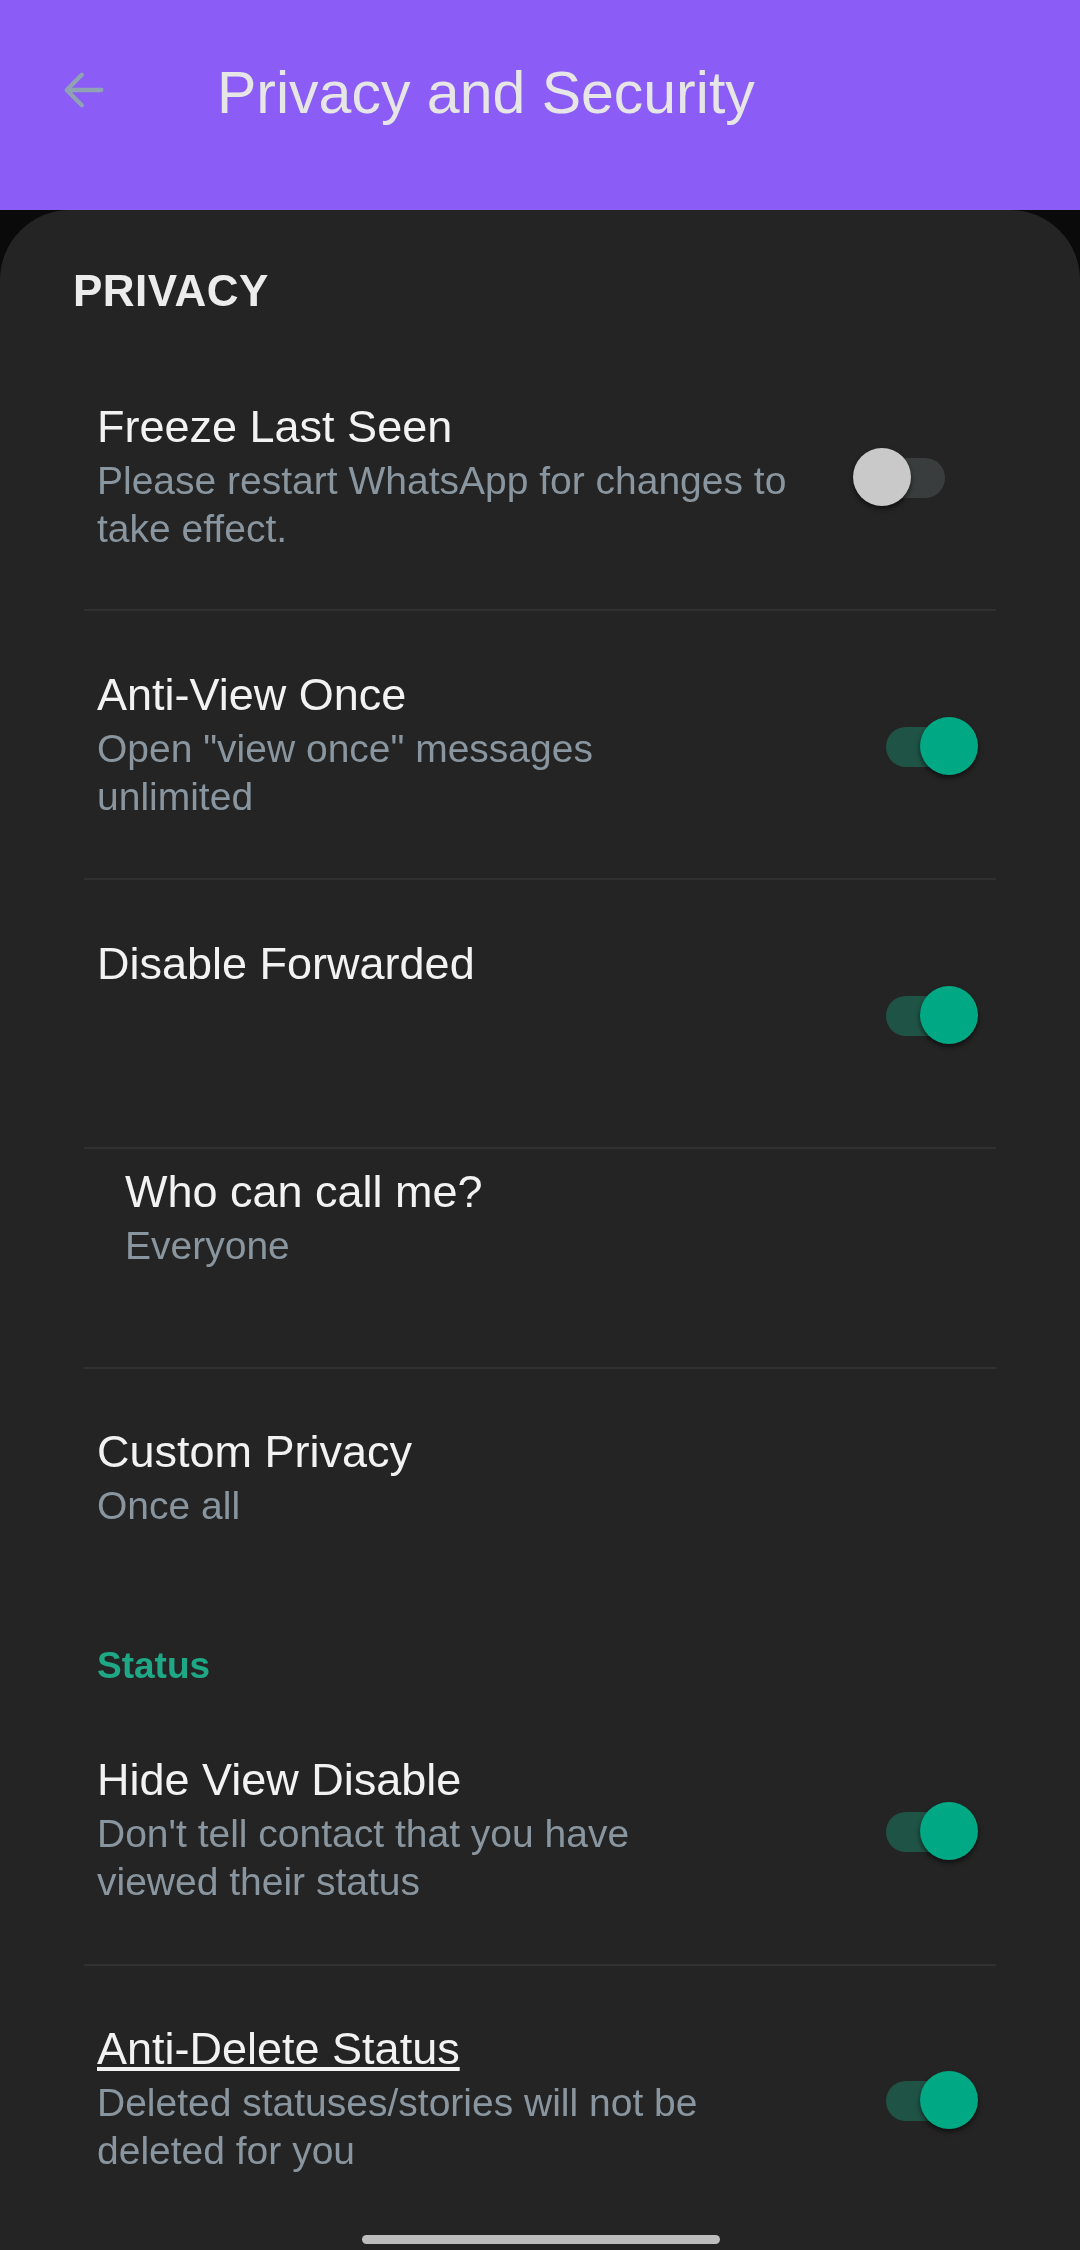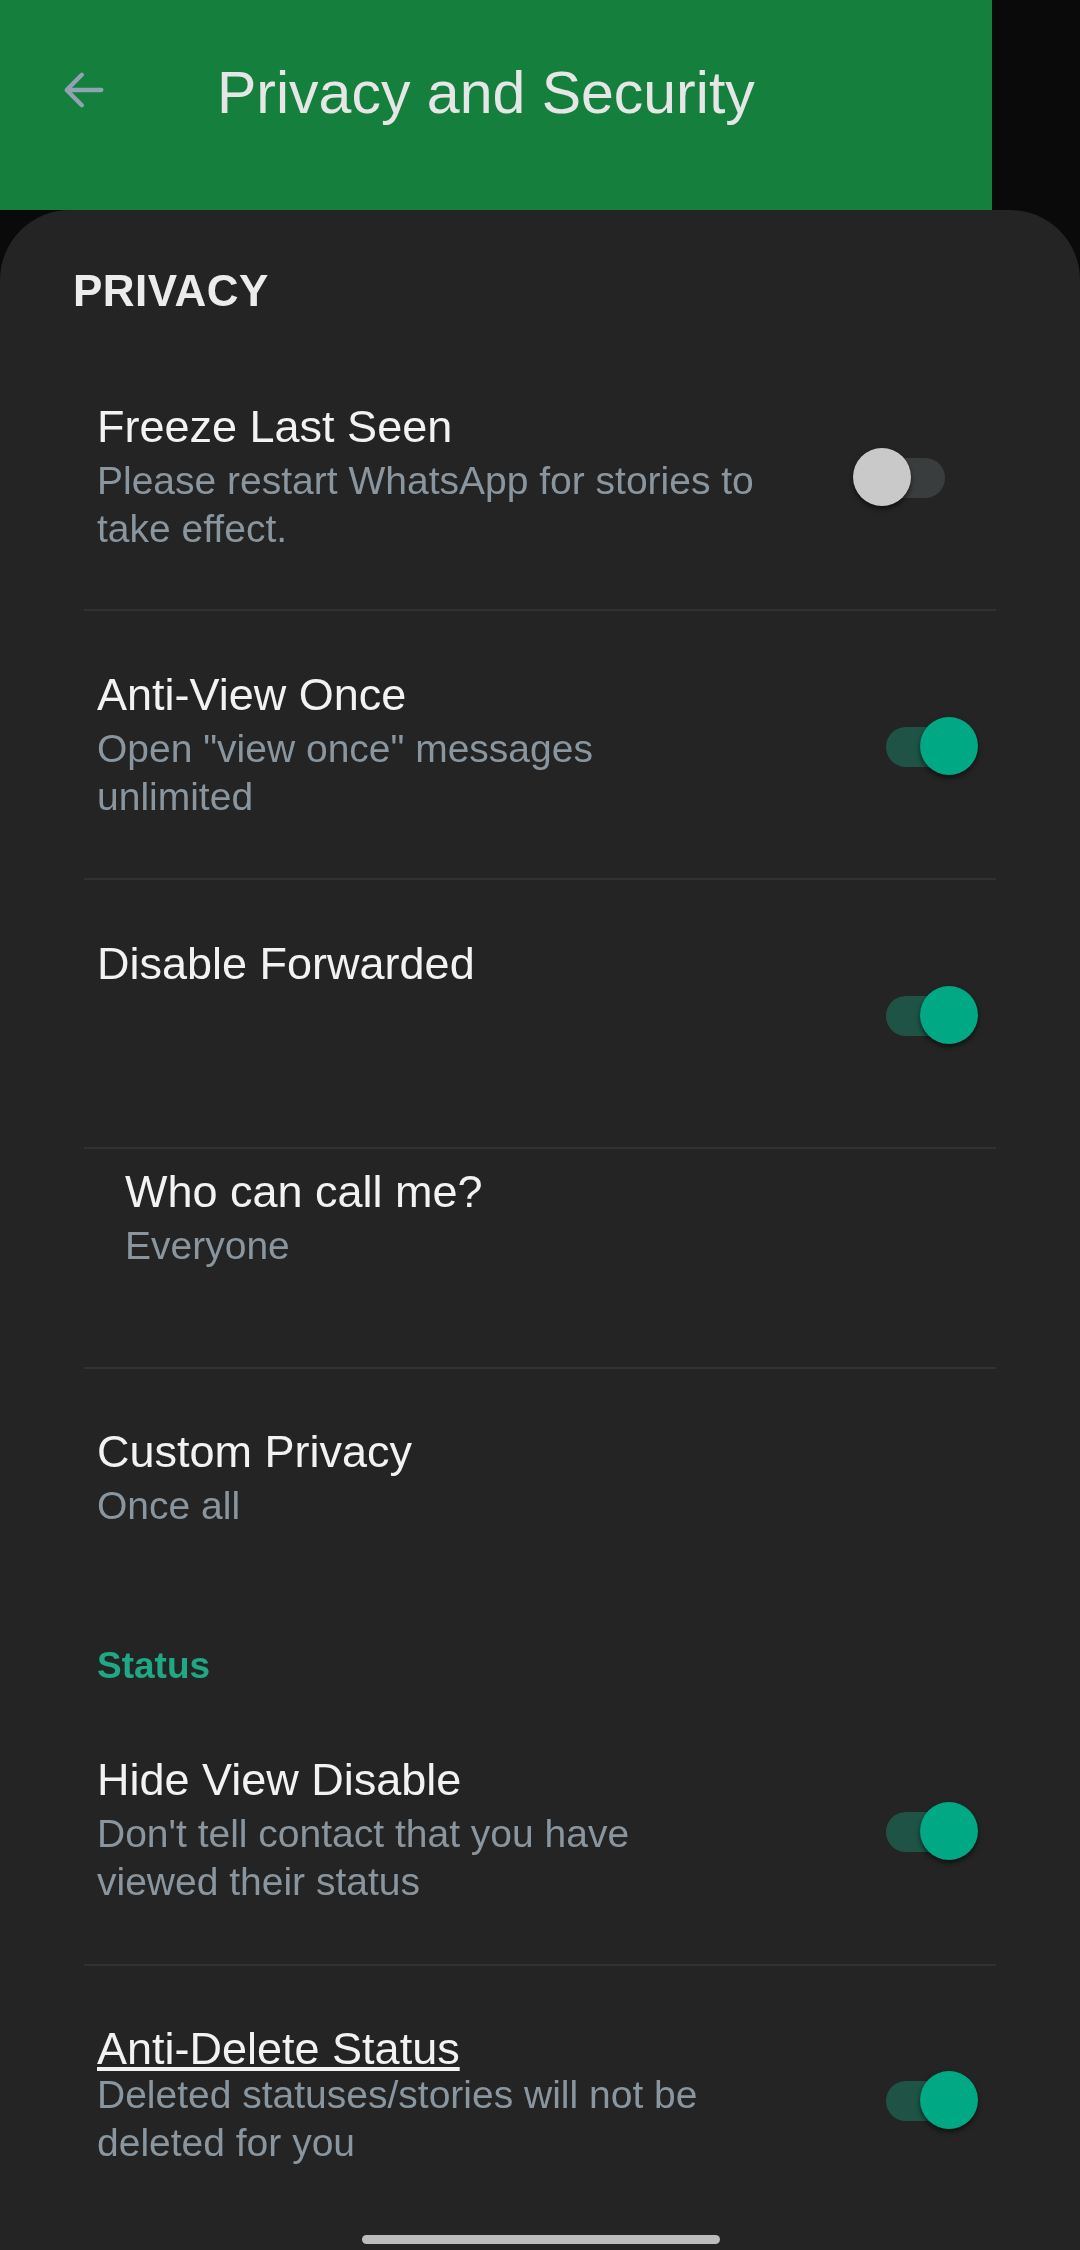--- a/index.html
+++ b/index.html
@@ -2,22 +2,22 @@
 <html><head>
 <meta charset="utf-8">
 <style>
   * { box-sizing: border-box; margin: 0; padding: 0; }
   html, body {
     width: 1080px; height: 2250px; overflow: hidden;
     background: #0a0a0a;
     font-family: "Liberation Sans", "DejaVu Sans", sans-serif;
   }
   .appbar {
-    position: absolute; left: 0; top: 0; width: 992px; height: 210px;
-    background: #15803d;
+    position: absolute; left: 0; top: 0; width: 1080px; height: 210px;
+    background: #8b5cf6;
   }
   .back {
     position: absolute; left: 52px; top: 58px; width: 64px; height: 64px;
     display: flex; align-items: center; justify-content: center;
   }
   .title {
     position: absolute; left: 217px; top: 58px;
     font-size: 59px; color: #e6e6e6; line-height: 70px;
   }
   .sheet {
@@ -75,21 +75,21 @@
   </div>
   <div class="title">Privacy and Security</div>
 </div>
 
 <div class="sheet"></div>
 
 <div class="section-header">PRIVACY</div>
 
 <div class="row" style="top:395px;height:215px;">
   <div class="row-title" style="top:6px;">Freeze Last Seen</div>
-  <div class="row-sub" style="top:62px;">Please restart WhatsApp for stories to take effect.</div>
+  <div class="row-sub" style="top:62px;">Please restart WhatsApp for changes to take effect.</div>
   <div class="switch off" style="left:853px;top:51px;">
     <div class="track"></div>
     <div class="thumb"></div>
   </div>
 </div>
 <div class="divider" style="top:609px;"></div>
 
 <div class="row" style="top:663px;height:215px;">
   <div class="row-title" style="top:6px;">Anti-View Once</div>
   <div class="row-sub" style="top:62px;width:560px;">Open "view once" messages unlimited</div>
@@ -127,20 +127,20 @@
   <div class="row-sub" style="top:62px;width:620px;">Don't tell contact that you have viewed their status</div>
   <div class="switch on" style="left:878px;top:52px;">
     <div class="track"></div>
     <div class="thumb"></div>
   </div>
 </div>
 <div class="divider" style="top:1964px;"></div>
 
 <div class="row" style="top:2017px;height:215px;">
   <div class="row-title" style="top:6px;text-decoration:underline;">Anti-Delete Status</div>
-  <div class="row-sub" style="top:54px;width:700px;">Deleted statuses/stories will not be deleted for you</div>
+  <div class="row-sub" style="top:62px;width:700px;">Deleted statuses/stories will not be deleted for you</div>
   <div class="switch on" style="left:878px;top:52px;">
     <div class="track"></div>
     <div class="thumb"></div>
   </div>
 </div>
 
 <div class="home-bar"></div>
 
 </body></html>

